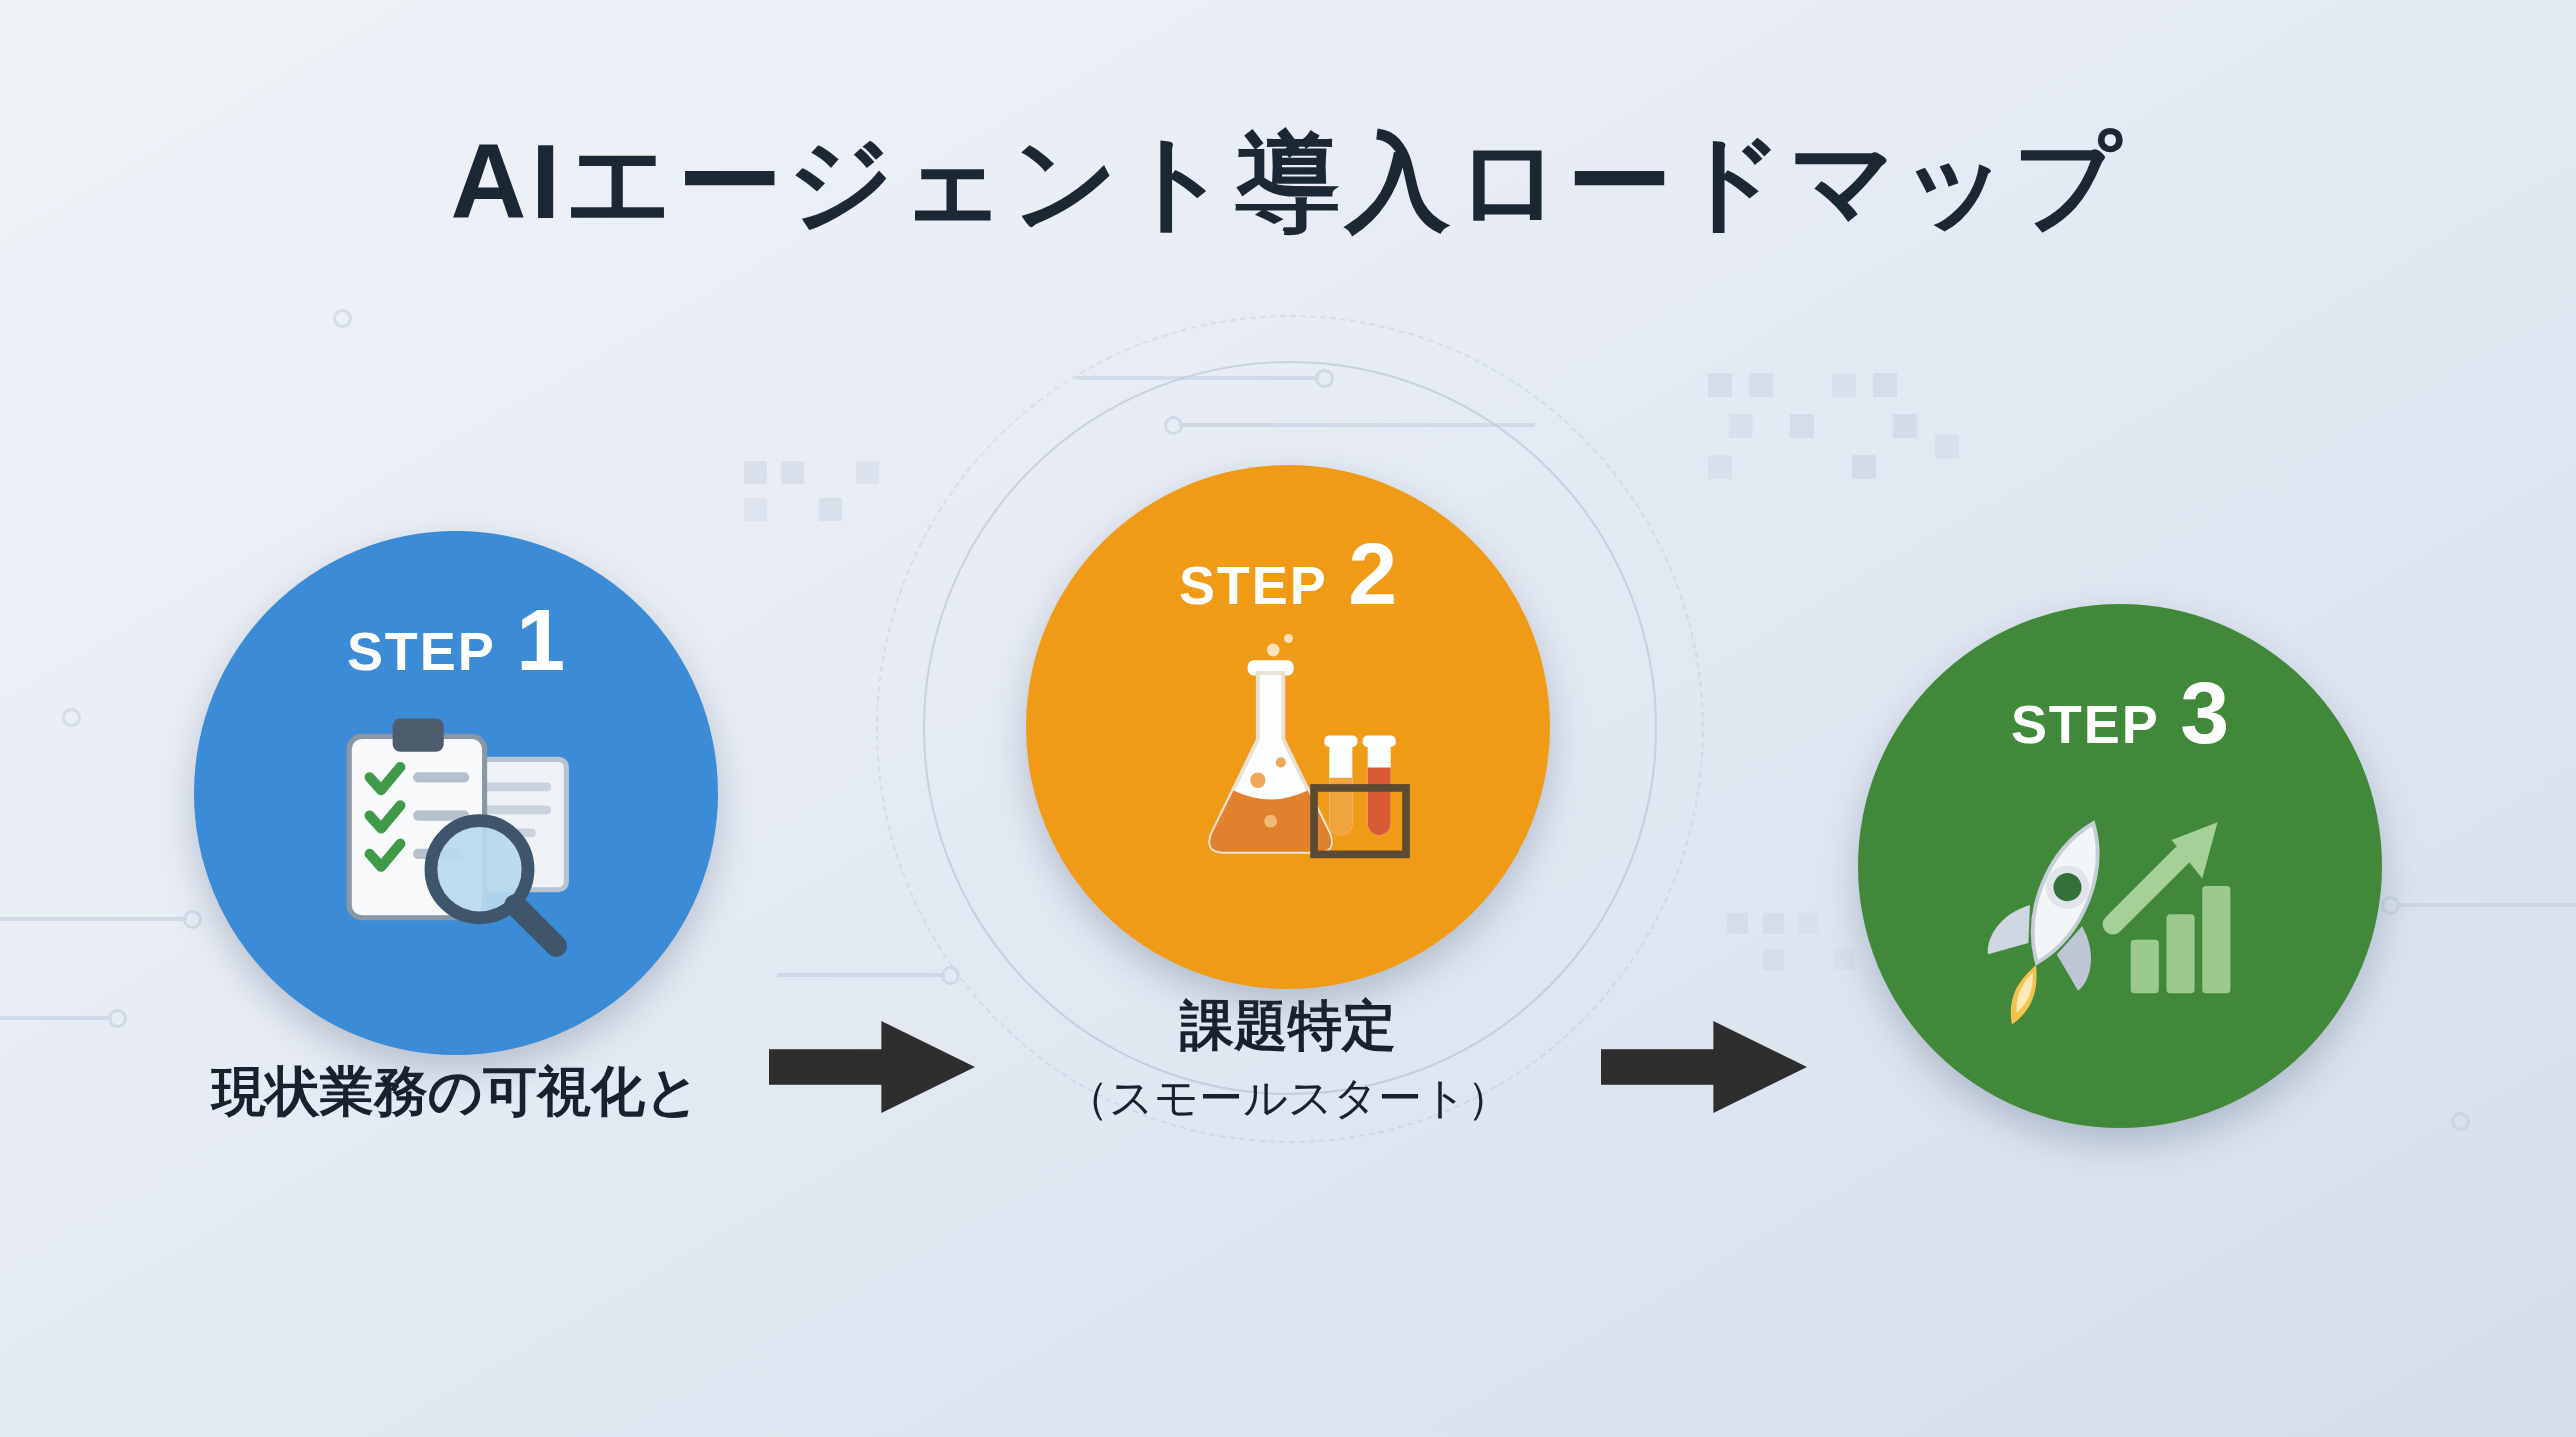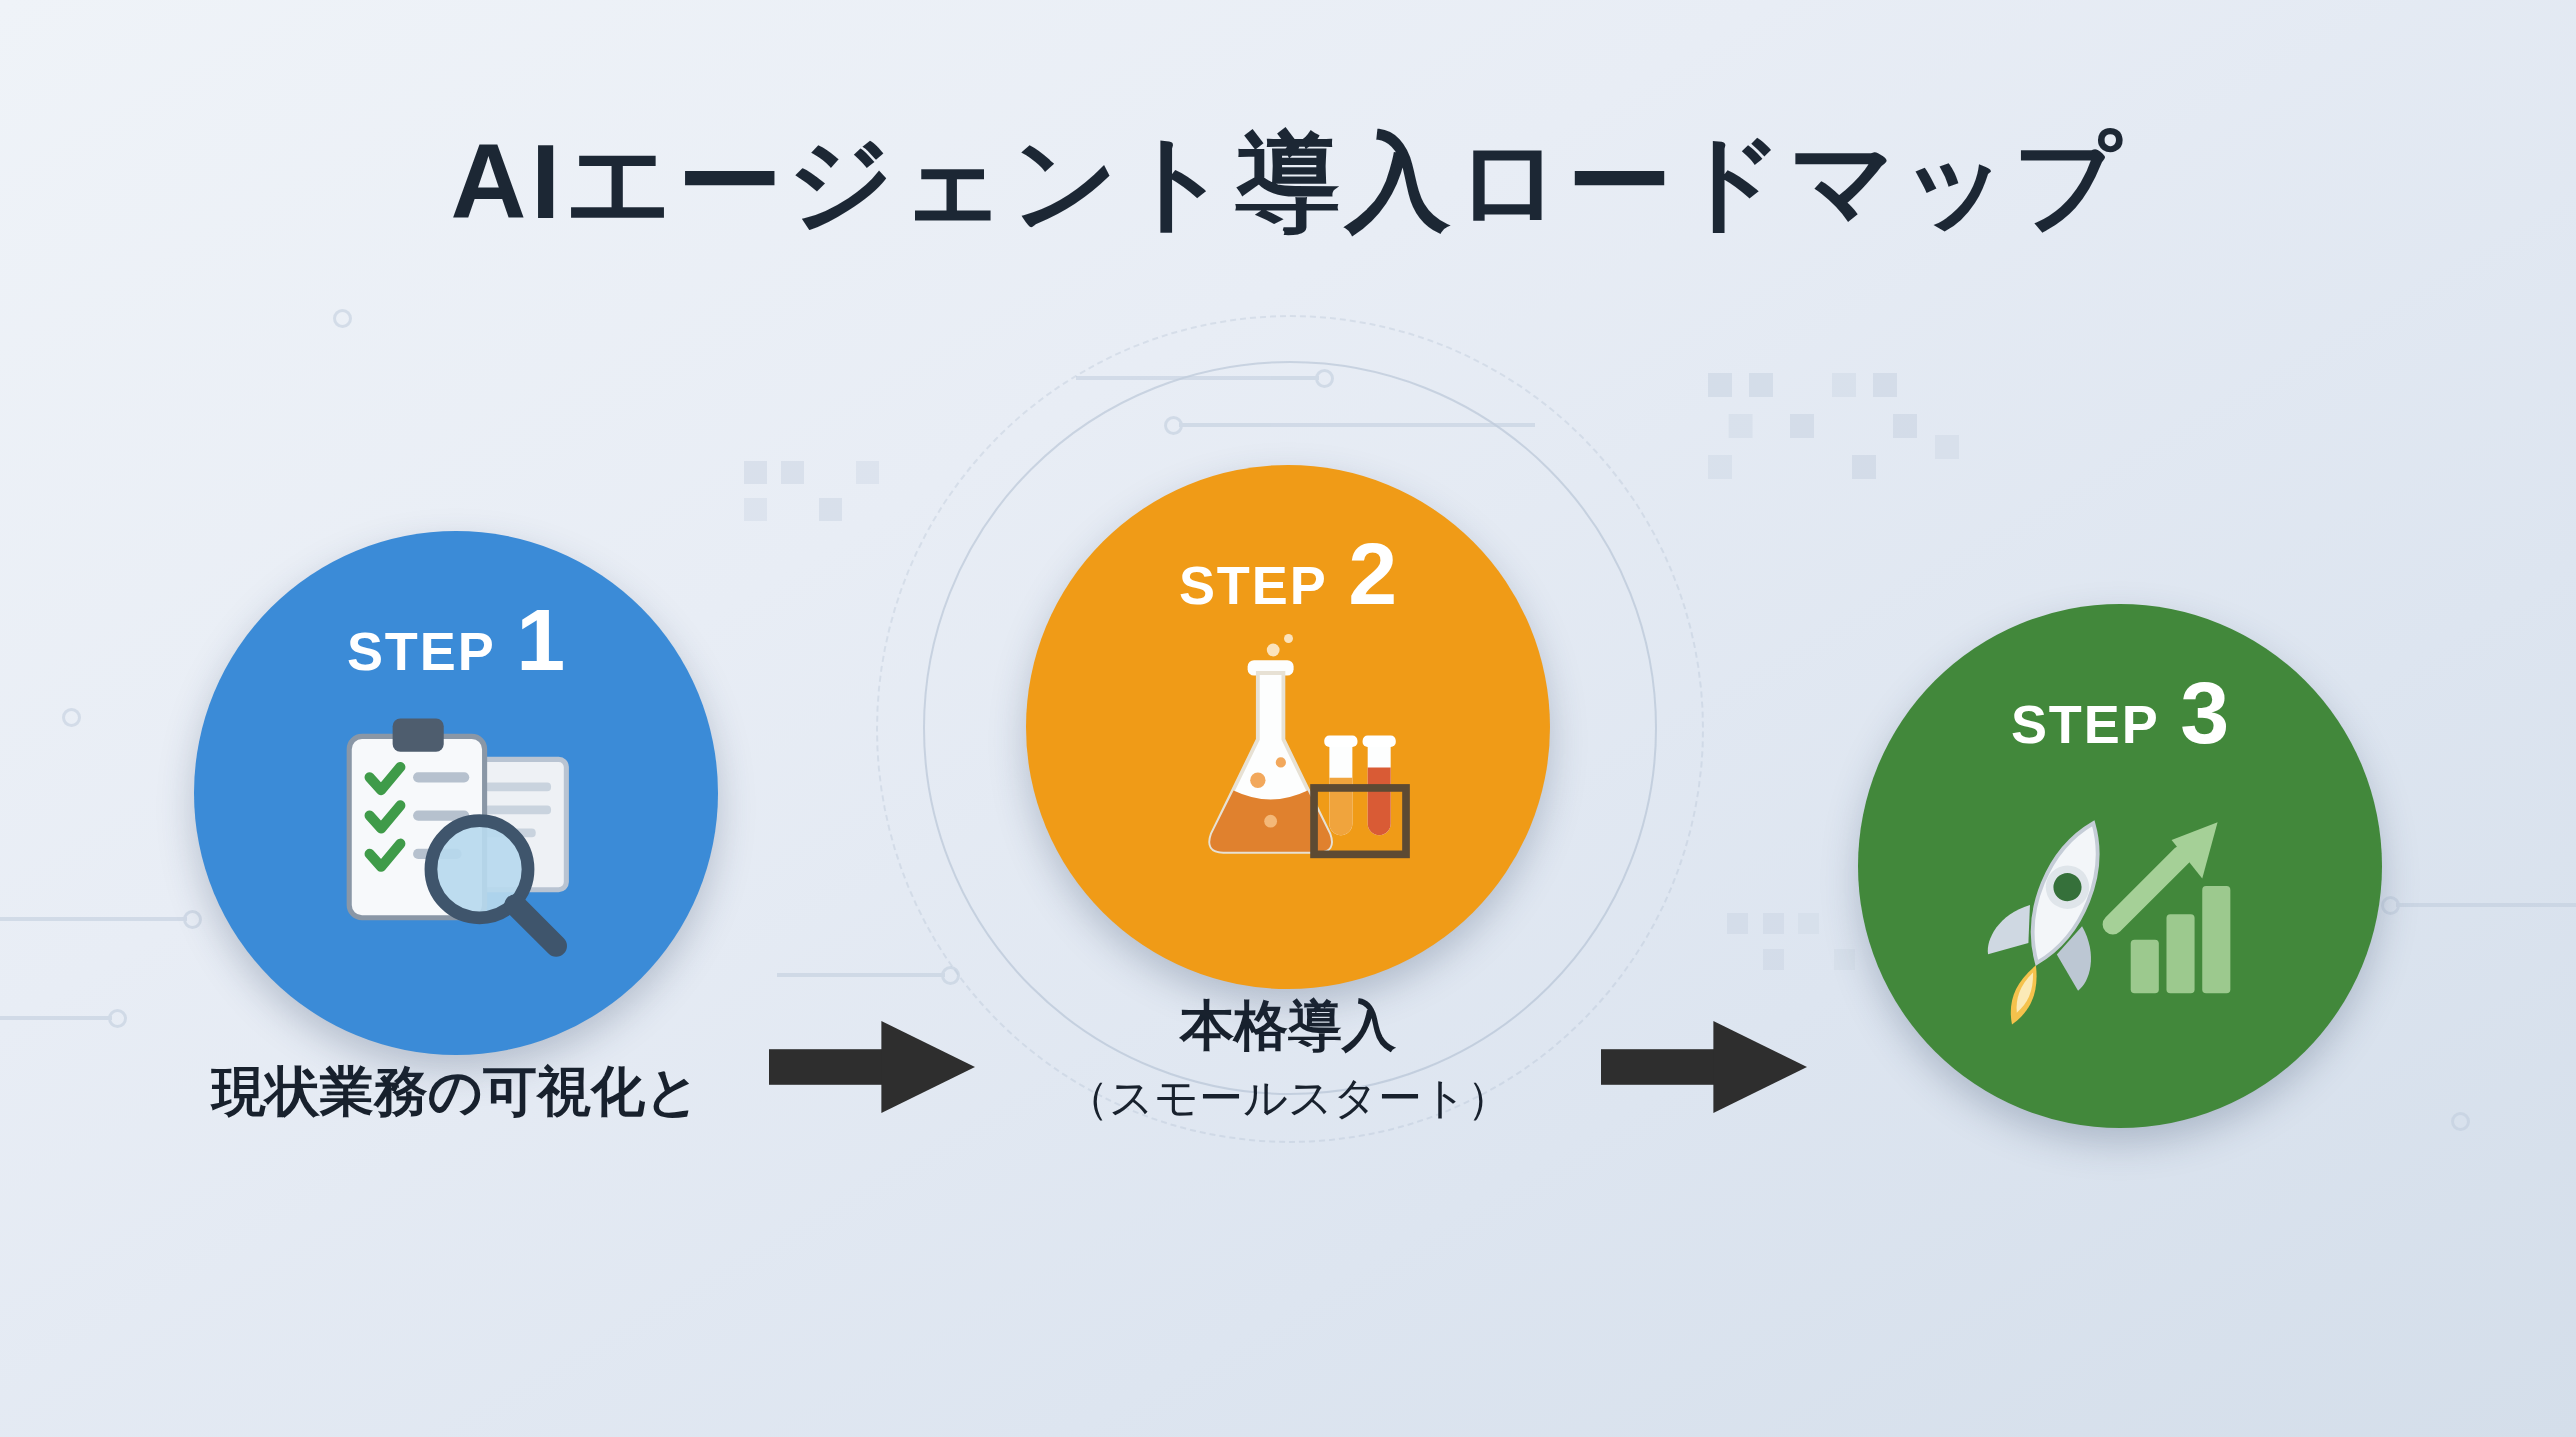--- a/index.html
+++ b/index.html
@@ -149,21 +149,21 @@
             <rect x="138" y="85" width="26" height="9" rx="4" fill="#ffffff"></rect>
             <path d="M172 92 h18 v62 a9 9 0 0 1 -18 0 Z" fill="#fdfefe"></path>
             <path d="M172 110 v44 a9 9 0 0 0 18 0 v-44 Z" fill="#d95b35"></path>
             <rect x="168" y="85" width="26" height="9" rx="4" fill="#ffffff"></rect>
 
             <rect x="130" y="126" width="72" height="52" fill="none" stroke="#5d4a33" stroke-width="6"></rect>
           </svg>
         </div>
       </div>
       <div class="caption">
-        <div>本格導入</div>
+        <div>課題特定</div>
         <div class="cap-small">（スモールスタート）</div>
       </div>
     </div>
 
     <div class="arrow" style="color: rgb(46, 46, 46);">
       <svg viewBox="0 0 220 130">
         <rect x="0" y="46" width="128" height="38" fill="currentColor"></rect>
         <polygon points="120,16 220,65 120,114" fill="currentColor"></polygon>
       </svg>
     </div>

